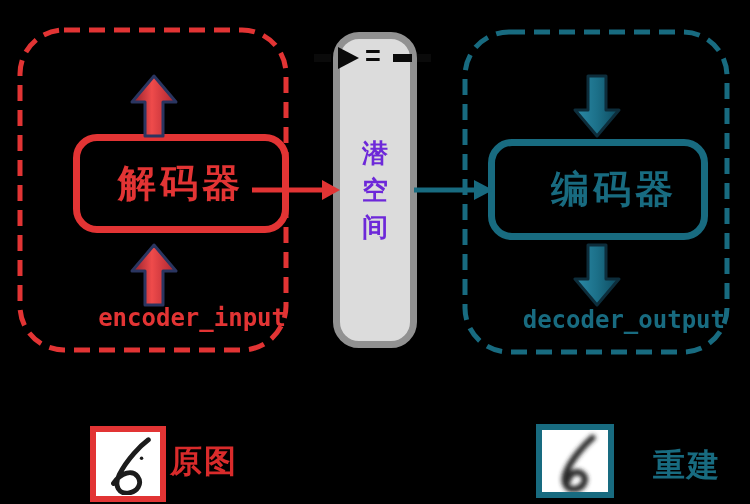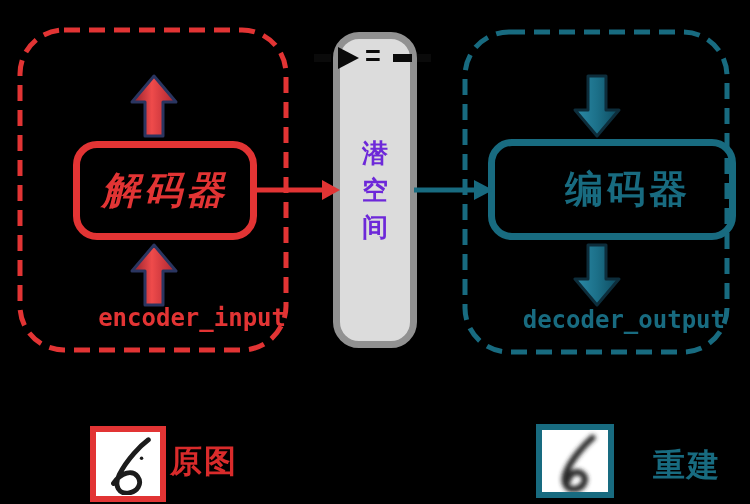--- a/index.html
+++ b/index.html
@@ -102,25 +102,25 @@
   </div>
 
   <svg class="abs" style="left:314px;top:47px;" width="120" height="22">
     <rect x="0" y="7" width="17" height="8" fill="#0a0a0a"></rect>
     <polygon points="24,0 24,22 45,11" fill="#0a0a0a"></polygon>
     <rect x="79" y="7" width="19" height="8" fill="#0a0a0a"></rect>
     <rect x="103" y="7" width="14" height="8" fill="#0a0a0a"></rect>
   </svg>
   <div id="equals-sign">=</div>
 
-  <div class="module-box red" style="left:73px;top:141px;width:184px;height:99px;font-style:italic;">
+  <div class="module-box red" style="left:73px;top:134px;width:216px;height:99px;">
     <span class="module-label red">解码器</span>
   </div>
 
-  <div class="module-box teal" style="left:488px;top:139px;width:248px;height:101px;padding-left:32px;">
+  <div class="module-box teal" style="left:488px;top:139px;width:220px;height:101px;padding-left:32px;">
     <span class="module-label teal">编码器</span>
   </div>
 
   <svg class="abs" style="left:129px;top:73px;" width="50" height="66" viewBox="0 0 50 66">
     <polygon points="25,3 47,29 34,29 34,63 16,63 16,29 3,29" fill="url(#gradRed)" stroke="#2a3560" stroke-width="3" stroke-linejoin="round"></polygon>
   </svg>
   <svg class="abs" style="left:129px;top:242px;" width="50" height="66" viewBox="0 0 50 66">
     <polygon points="25,3 47,29 34,29 34,63 16,63 16,29 3,29" fill="url(#gradRed)" stroke="#2a3560" stroke-width="3" stroke-linejoin="round"></polygon>
   </svg>
 

